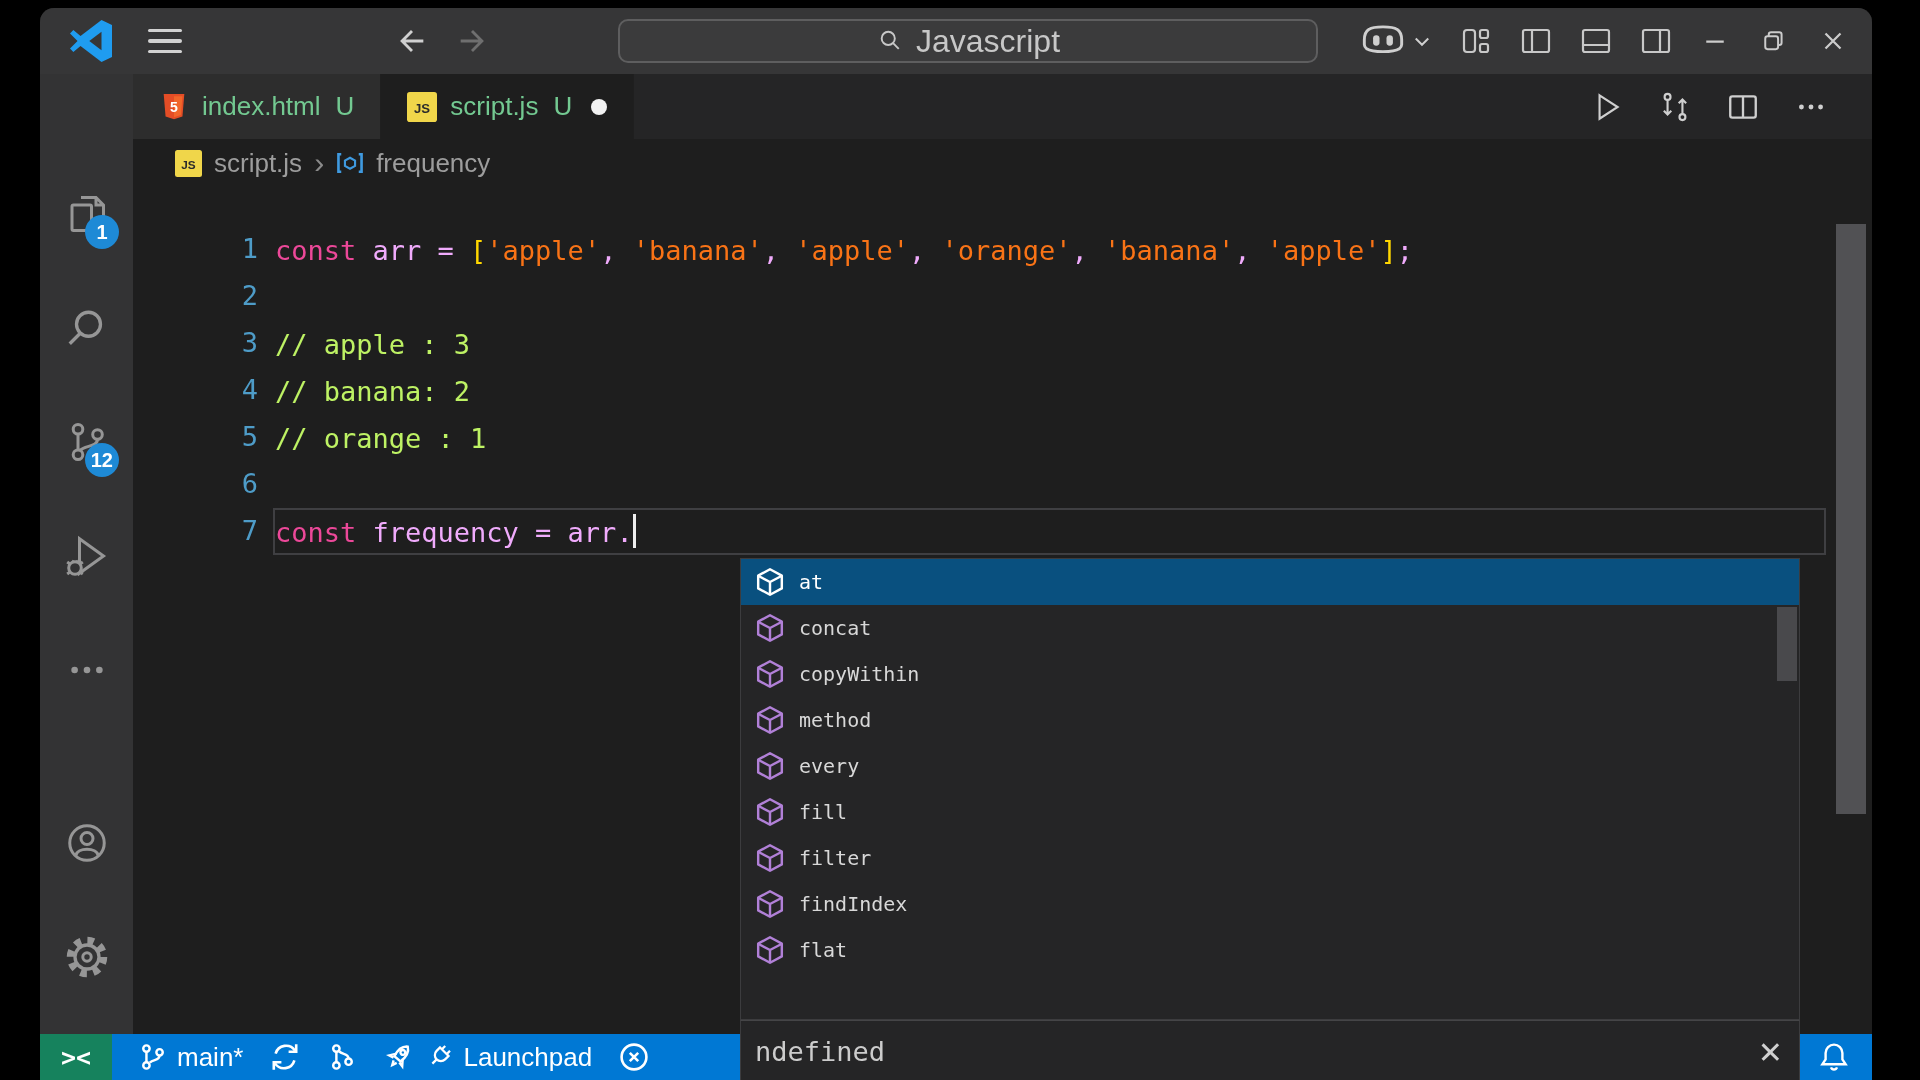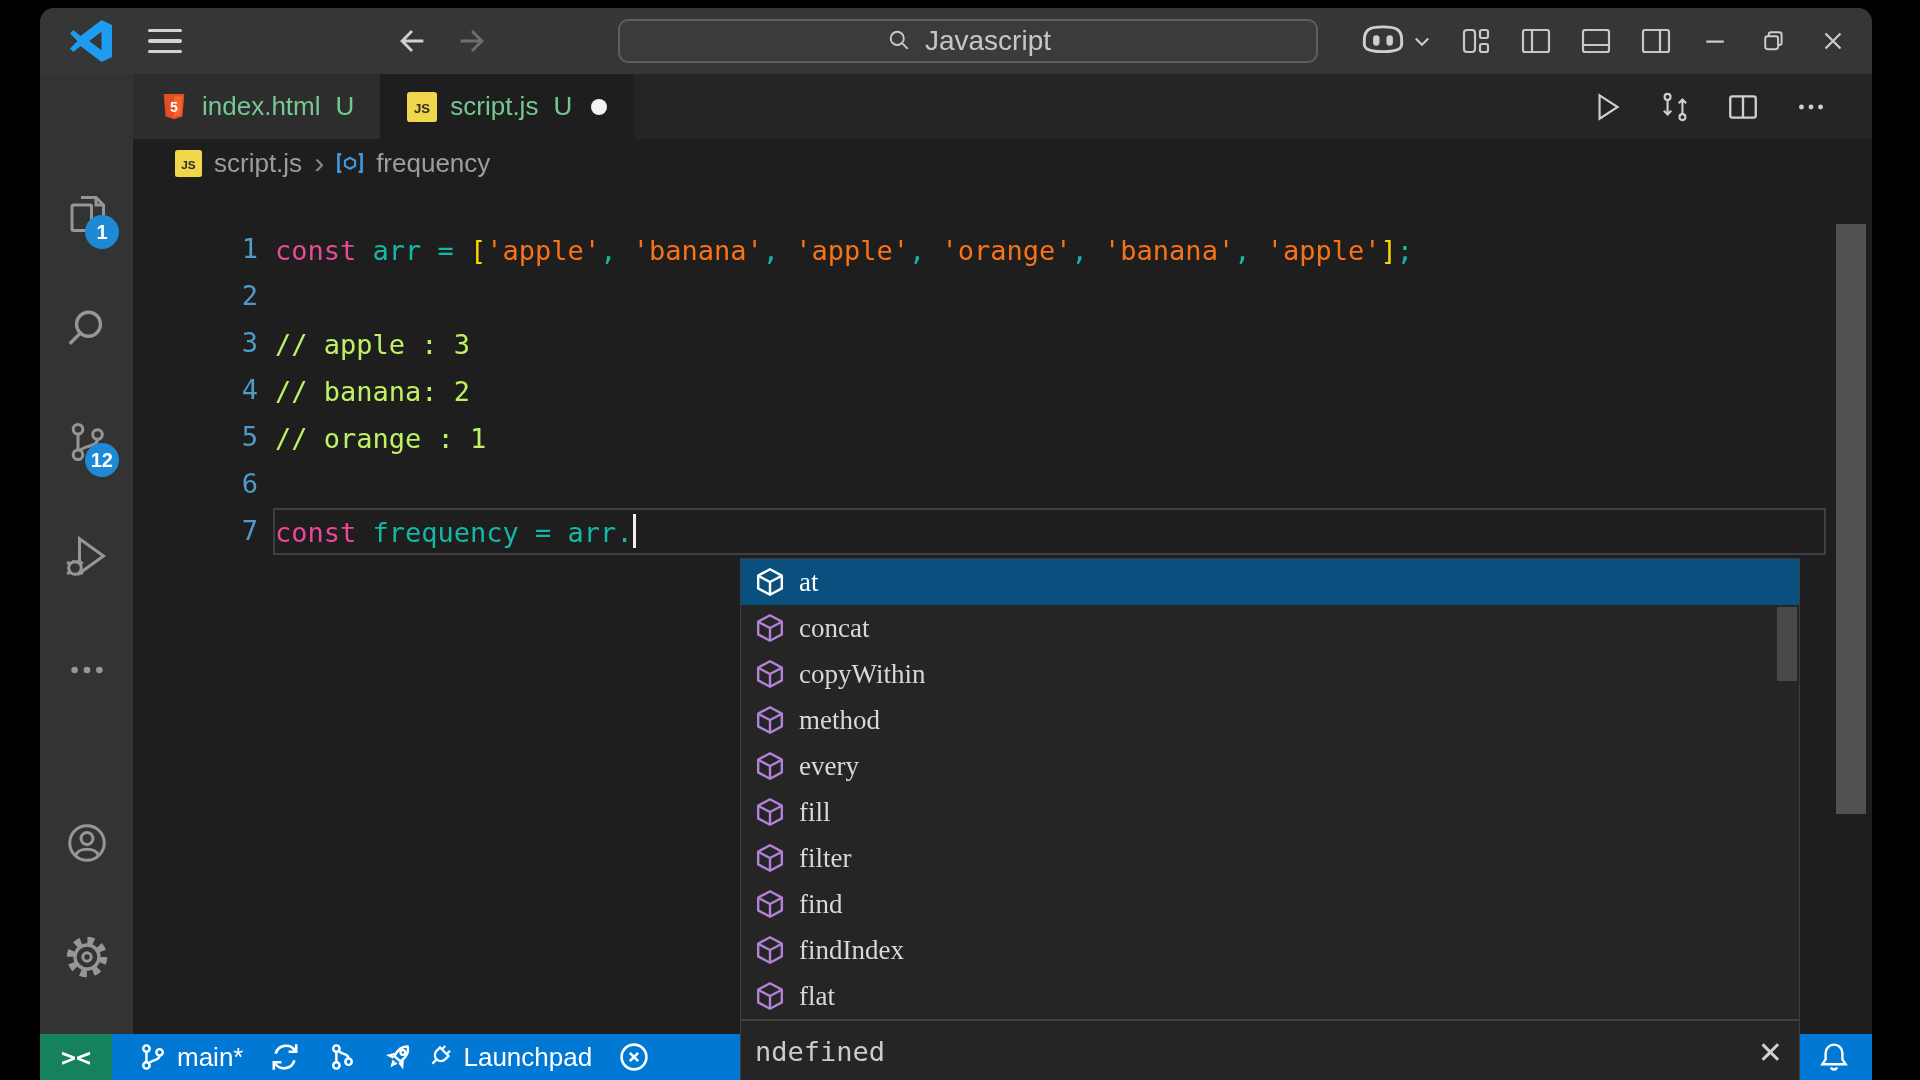--- a/index.html
+++ b/index.html
@@ -11,21 +11,21 @@
 
   
   .titlebar { height:66px; background:#363637; position:relative; flex:none; }
   .tb-left { position:absolute; left:30px; top:0; height:66px; display:flex; align-items:center; gap:36px; }
   .hamburger { display:flex; flex-direction:column; gap:7px; cursor:pointer; }
   .hamburger span { width:34px; height:3.5px; background:#d2d2d2; border-radius:2px; }
   .nav-arrows { position:absolute; left:355px; top:0; height:66px; display:flex; align-items:center; gap:26px; }
   .searchbox { position:absolute; left:578px; top:11px; width:700px; height:44px;
                background:#3b3b3c; border:2px solid #5e5e5f; border-radius:10px;
                display:flex; align-items:center; justify-content:center; gap:12px;
-               color:#c7c7c7; font-size:28px; cursor:pointer; }
+               color:#c7c7c7; font-size:32px; cursor:pointer; }
   .tb-right { position:absolute; right:24px; top:0; height:66px; display:flex; align-items:center; gap:28px; }
   .tb-right .grp { display:flex; align-items:center; gap:28px; }
   .icon-btn { display:flex; align-items:center; justify-content:center; cursor:pointer; }
 
   
   .main { flex:1; display:flex; min-height:0; }
   .activitybar { width:93px; background:#333334; display:flex; flex-direction:column;
                  align-items:center; padding-top:83px; flex:none; }
   .act-item { height:114px; width:93px; display:flex; align-items:center; justify-content:center;
               position:relative; cursor:pointer; color:#969696; }
@@ -52,30 +52,30 @@
   .crumb { cursor:pointer; }
   .crumb-sep { color:#8a8a8a; font-size:30px; line-height:26px; }
 
   
   .code { flex:1; position:relative; padding-top:39px; font-family:"DejaVu Sans Mono", monospace; }
   .code-line { display:flex; height:47px; line-height:45px; font-size:27px; }
   .gutter { width:125px; text-align:right; color:#4e9cc8; flex:none; }
   .line-content { flex:1; margin-left:15px; margin-right:46px; white-space:pre;
                   border:2px solid transparent; color:#d4d4d4; }
   .code-line.current .line-content { border-color:#3f3f42; }
-  .tok-kw { color:#ec4899; } .tok-pl { color:#14b8a6; } .tok-st { color:#f97316; }
+  .tok-kw { color:#ec4899; } .tok-pl { color:#f0abfc; } .tok-st { color:#f97316; }
   .tok-cm { color:#bef264; } .tok-br { color:#ffd700; }
   .cursor { display:inline-block; width:3px; height:34px; background:#eeeeee; vertical-align:-6px; }
 
   
   .suggest { position:absolute; left:700px; top:550px; width:1060px; z-index:20;
              font-family:"DejaVu Sans Mono", monospace; }
   .suggest-list { background:#252526; border:1px solid #3c3c3e; position:relative; height:462px; overflow:hidden; }
   .suggest-item { height:46px; display:flex; align-items:center; gap:14px; padding:4px 14px;
-                  color:#d8d8d8; font-size:27px; cursor:pointer;font-family:Liberation Serif, serif; }
+                  color:#d8d8d8; font-size:20px; cursor:pointer; }
   .suggest-item .cube { color:#b180d7; flex:none; display:flex; }
   .suggest-item.selected { background:#09507f; color:#ffffff; }
   .suggest-item.selected .cube { color:#ffffff; }
   .sg-scroll { position:absolute; right:2px; top:48px; width:20px; height:74px; background:#49494c; }
   .suggest-doc { background:#252526; border:1px solid #3c3c3e; border-top:1px solid #454547;
                  height:112px; overflow:hidden; position:relative;
                  color:#cccccc; font-size:27px; padding:9px 60px 0 14px; line-height:44px; white-space:nowrap; }
   .doc-close { position:absolute; right:16px; top:10px; color:#d0d0d0; font-size:30px; cursor:pointer;
                font-family:"Liberation Sans", sans-serif; }
 
@@ -501,29 +501,20 @@
 </span>
           <span>filter</span>
         </div>
         <div class="suggest-item">
           <span class="cube">
   <svg viewBox="0 0 16 16" width="30" height="30" fill="none" stroke="currentColor" stroke-width="1.3" stroke-linejoin="round">
     <path d="M8 1.2 L14.3 4.6 V11.4 L8 14.8 L1.7 11.4 V4.6 Z"></path>
     <path d="M1.9 4.8 L8 8 L14.1 4.8 M8 8 V14.6"></path>
   </svg>
 </span>
-          <span>find</span>
-        </div>
-        <div class="suggest-item">
-          <span class="cube">
-  <svg viewBox="0 0 16 16" width="30" height="30" fill="none" stroke="currentColor" stroke-width="1.3" stroke-linejoin="round">
-    <path d="M8 1.2 L14.3 4.6 V11.4 L8 14.8 L1.7 11.4 V4.6 Z"></path>
-    <path d="M1.9 4.8 L8 8 L14.1 4.8 M8 8 V14.6"></path>
-  </svg>
-</span>
           <span>findIndex</span>
         </div>
         <div class="suggest-item">
           <span class="cube">
   <svg viewBox="0 0 16 16" width="30" height="30" fill="none" stroke="currentColor" stroke-width="1.3" stroke-linejoin="round">
     <path d="M8 1.2 L14.3 4.6 V11.4 L8 14.8 L1.7 11.4 V4.6 Z"></path>
     <path d="M1.9 4.8 L8 8 L14.1 4.8 M8 8 V14.6"></path>
   </svg>
 </span>
           <span>flat</span>

